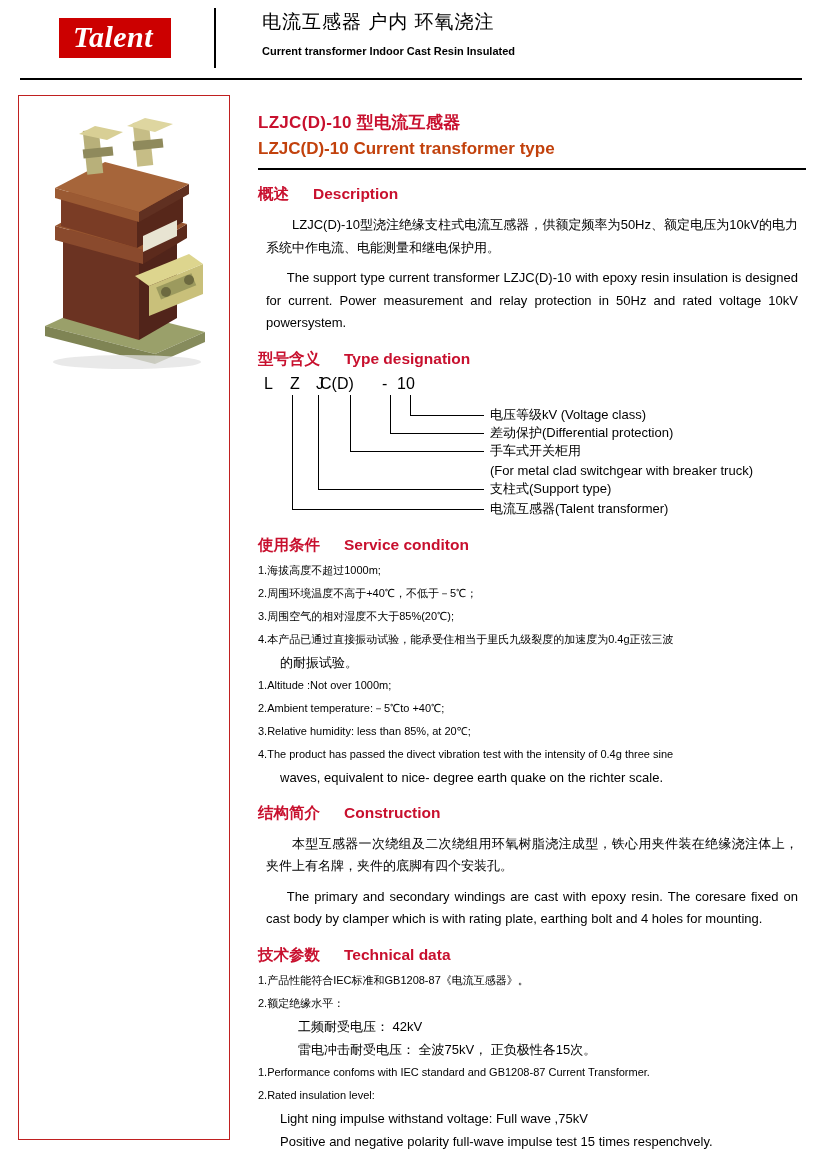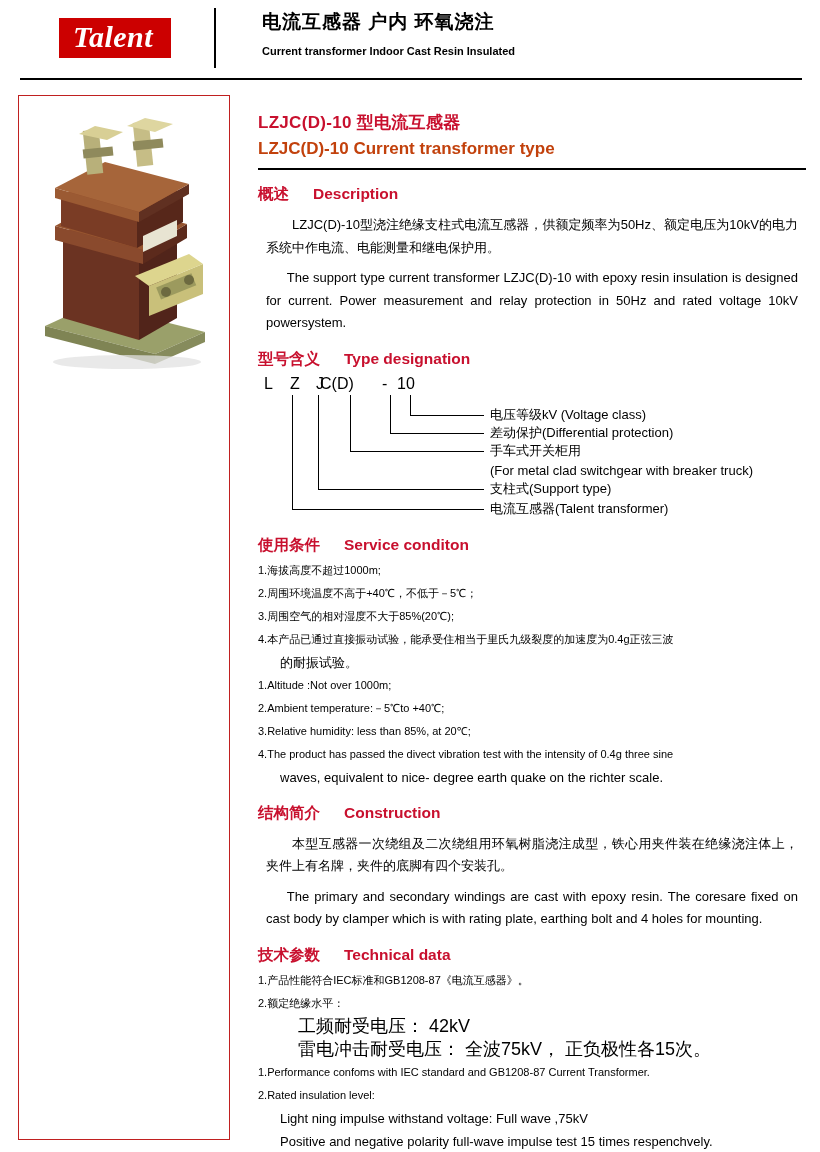--- a/index.html
+++ b/index.html
@@ -50,21 +50,21 @@
     height: 60px;
     background: #000;
   }
   .header-titles {
     position: absolute;
     left: 262px;
     top: 8px;
   }
   .header-cn {
     font-size: 19px;
-    font-weight: bold;
+    font-weight: normal;
     letter-spacing: 1px;
     line-height: 28px;
     color: #000;
   }
   .header-en {
     font-size: 11px;
     font-weight: bold;
     line-height: 26px;
     color: #000;
     margin-top: 2px;
@@ -149,21 +149,21 @@
     line-height: 23px;
     margin: 0;
   }
   .list-sub {
     font-size: 13px;
     line-height: 23px;
     margin: 0;
     padding-left: 22px;
   }
   .list-sub2 {
-    font-size: 18px;
+    font-size: 13px;
     line-height: 23px;
     margin: 0;
     padding-left: 40px;
   }
 
   
   .typedes {
     position: relative;
     width: 548px;
     height: 146px;

